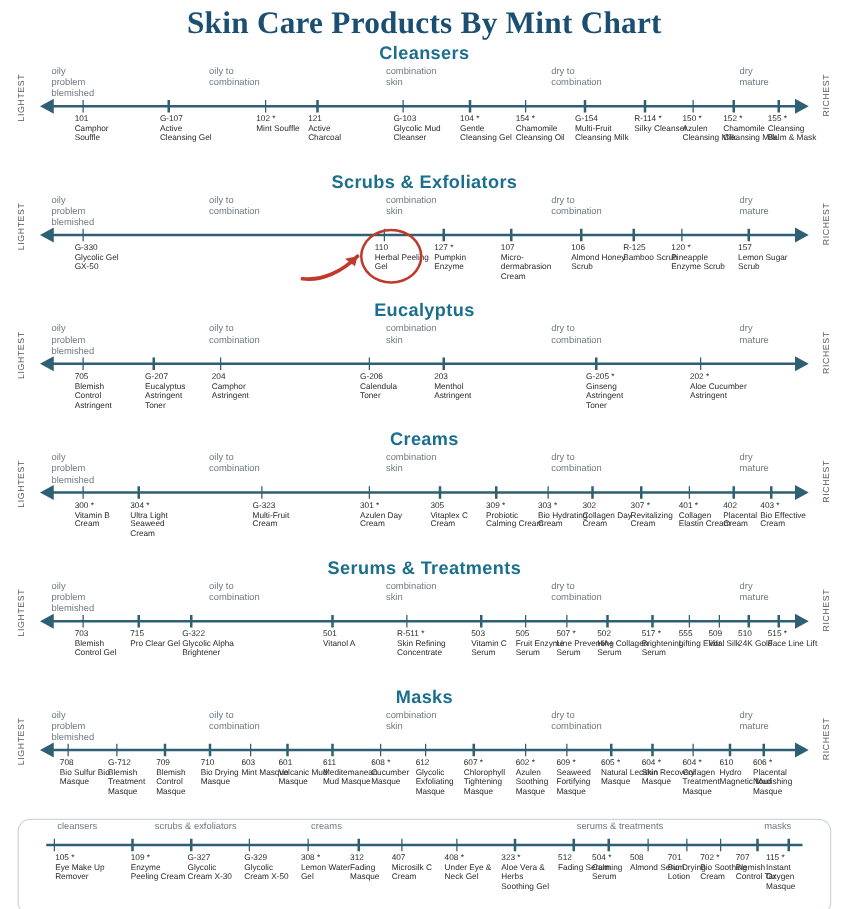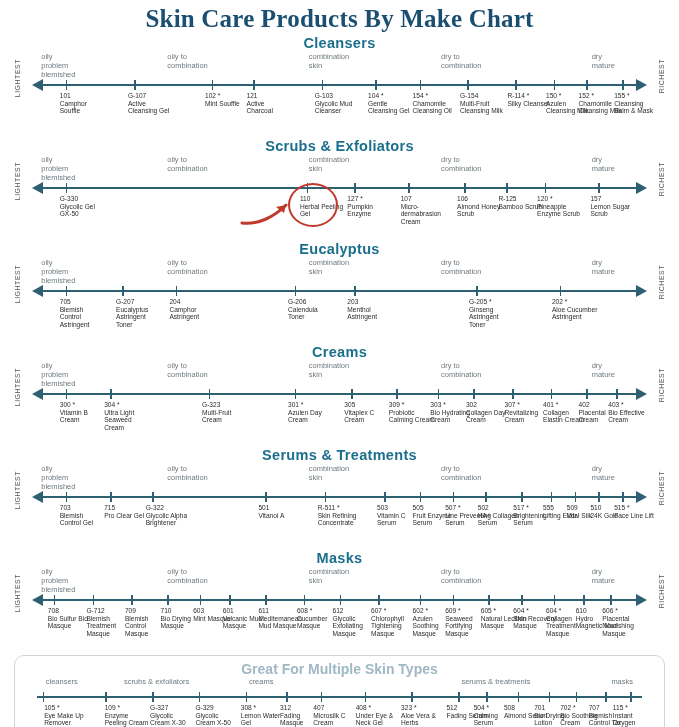--- a/index.html
+++ b/index.html
@@ -130,21 +130,21 @@
     pointer-events:none;
   }
   .red-arrow{
     position:absolute;
     pointer-events:none;
   }
 </style>
 </head>
 <body>
 
-<div class="title">Skin Care Products By Make Chart</div>
+<div class="title">Skin Care Products By Mint Chart</div>
 
 <div id="chart-root">
     <div class="section">
       <div class="sec-title">Cleansers</div>
       <div class="zone-row">
         <div class="zone" style="left: 1.5%;">
           <div>oily</div>
           <div>problem</div>
           <div>blemished</div>
         </div>
@@ -694,21 +694,20 @@
         </div>
         <div class="item" style="left: calc(95.5% - 17.01px);">
           <div>606 *</div>
           <div>Placental Nourishing Masque</div>
         </div>
       </div>
       <div class="side left" style="top: 26px;">LIGHTEST</div>
       <div class="side right" style="top: 26px;">RICHEST</div>
     </div>
     <div class="bottom-box">
-      <div class="bottom-title">Great For Multiple Skin Types</div>
       <div style="position: relative; height: 13px; margin: 0px 12px;">
         <div class="bgroup" style="left: 3%;">cleansers</div>
         <div class="bgroup" style="left: 15.5%;">scrubs &amp; exfoliators</div>
         <div class="bgroup" style="left: 35.5%;">creams</div>
         <div class="bgroup" style="left: 69.5%;">serums &amp; treatments</div>
         <div class="bgroup" style="left: 93.5%;">masks</div>
       </div>
       <div class="axis-wrap" style="margin: 0px 12px;">
         <div class="axis-line"></div>
         <div class="tick" style="left: calc(2.5%);"></div>

